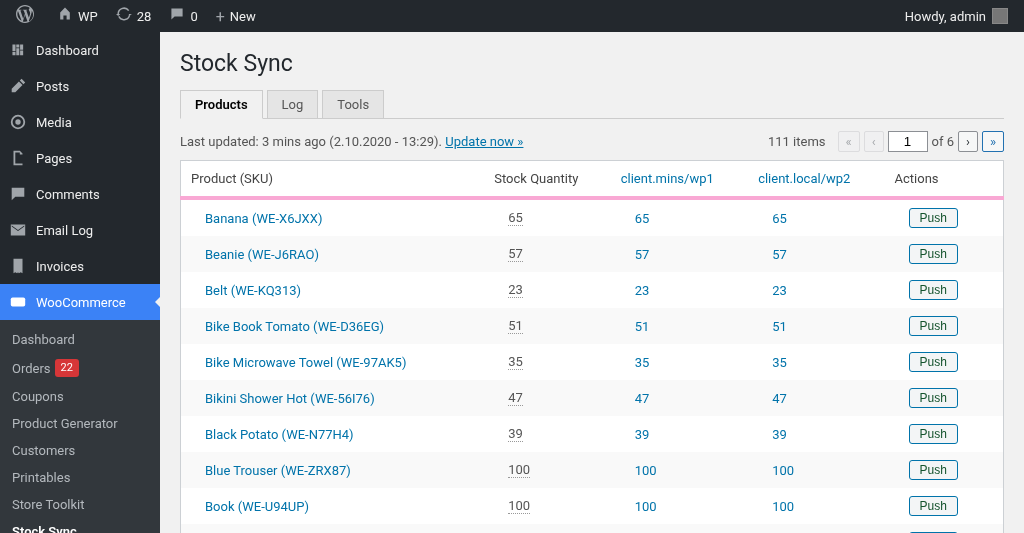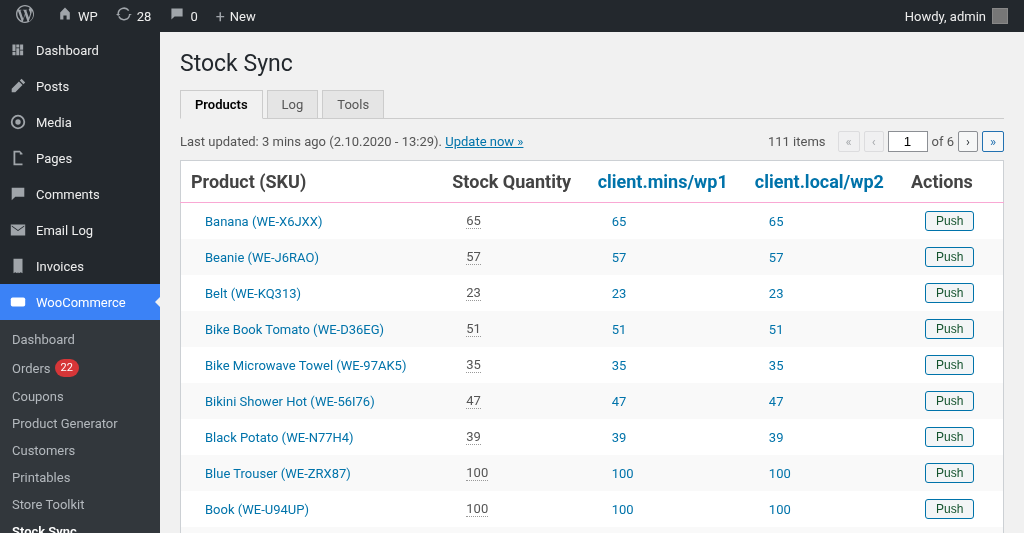--- a/index.html
+++ b/index.html
@@ -17,39 +17,39 @@
 .wrap { display: flex; }
 .sidebar { width: 160px; background: #23282d; color: #eee; min-height: 501px; font-size: 13px; }
 .menu-item { display: flex; align-items: center; padding: 8px 8px; color: #eee; cursor: pointer; }
 .menu-item .icon { width: 20px; height: 20px; margin-right: 8px; color: #a0a5aa; display: inline-flex; align-items: center; justify-content: center; font-size: 16px; }
 .menu-item.current { background: #3b82f6; color: #fff; position: relative; }
 .menu-item.current .icon { color: #fff; }
 .menu-item.current::after { content: ""; position: absolute; right: -1px; top: 50%; margin-top: -6px; border: 6px solid transparent; border-right-color: #f1f1f1; }
 .submenu { background: #32373c; padding: 6px 0; }
 .submenu-item { padding: 6px 12px; color: #b4b9be; cursor: pointer; font-size: 13px; display: flex; align-items: center; }
 .submenu-item.current { color: #fff; font-weight: 600; }
-.badge { background: #d63638; color: #fff; border-radius: 9px; font-size: 11px; padding: 0 6px; margin-left: 4px; line-height: 18px; }
+.badge { background: #d63638; color: #fff; border-radius: 3px; font-size: 11px; padding: 0 6px; margin-left: 4px; line-height: 18px; }
 
 
 .content { flex: 1; padding: 10px 20px 40px; }
 h1 { font-size: 23px; font-weight: 400; margin: 8px 0 12px; color: #23282d; }
 .tabs { border-bottom: 1px solid #ccc; margin-bottom: 12px; }
 .tab { display: inline-block; background: #e5e5e5; border: 1px solid #ccc; border-bottom: none; padding: 6px 14px; margin-right: 4px; font-size: 13px; cursor: pointer; color: #555; position: relative; top: 1px;}
 .tab.active { background: #f1f1f1; border-bottom: 1px solid #f1f1f1; font-weight: 600; color: #000; }
 
 .meta-row { display: flex; justify-content: space-between; align-items: center; margin-bottom: 8px; font-size: 13px; color: #555; }
 .update-link { text-decoration: underline; }
 .pager { display: flex; align-items: center; gap: 4px; }
 .pager-btn { border: 1px solid #8c8f94; background: #f6f7f7; padding: 2px 7px; cursor: pointer; border-radius: 2px; font-size: 13px; color: #2c3338; }
 .pager-btn.disabled { background: #f0f0f1; color: #a7aaad; border-color: #dcdcde; cursor: default; }
 .pager-btn.current { border-color: #2271b1; color: #2271b1; }
 .pager input { width: 40px; text-align: center; border: 1px solid #8c8f94; padding: 2px 4px; }
 
 .table { width: 100%; border-collapse: collapse; background: #fff; border: 1px solid #ccd0d4;}
-.table th { text-align: left; font-weight: 700; padding: 10px 10px; border-bottom: 1px solid #f9a8d4; font-size: 18px; }
+.table th { text-align: left; font-weight: 400; padding: 10px 10px; border-bottom: 4px solid #f9a8d4; font-size: 13px; }
 .table th a { color: #0073aa; }
 .table td { padding: 8px 24px; font-size: 13px; vertical-align: middle; }
 .table tbody tr:nth-child(even) { background: #f9f9f9; }
 .sku { color: #0073aa; }
 .qty { color: #555; border-bottom: 1px dotted #999; cursor: help; display: inline-block; }
 .site-qty { color: #0073aa; }
 .push-btn { border: 1px solid #0073aa; color: #14532d; background: #f3f5f6; padding: 2px 10px; border-radius: 3px; cursor: pointer; font-size: 12px; }
 </style>
 </head>
 <body>

